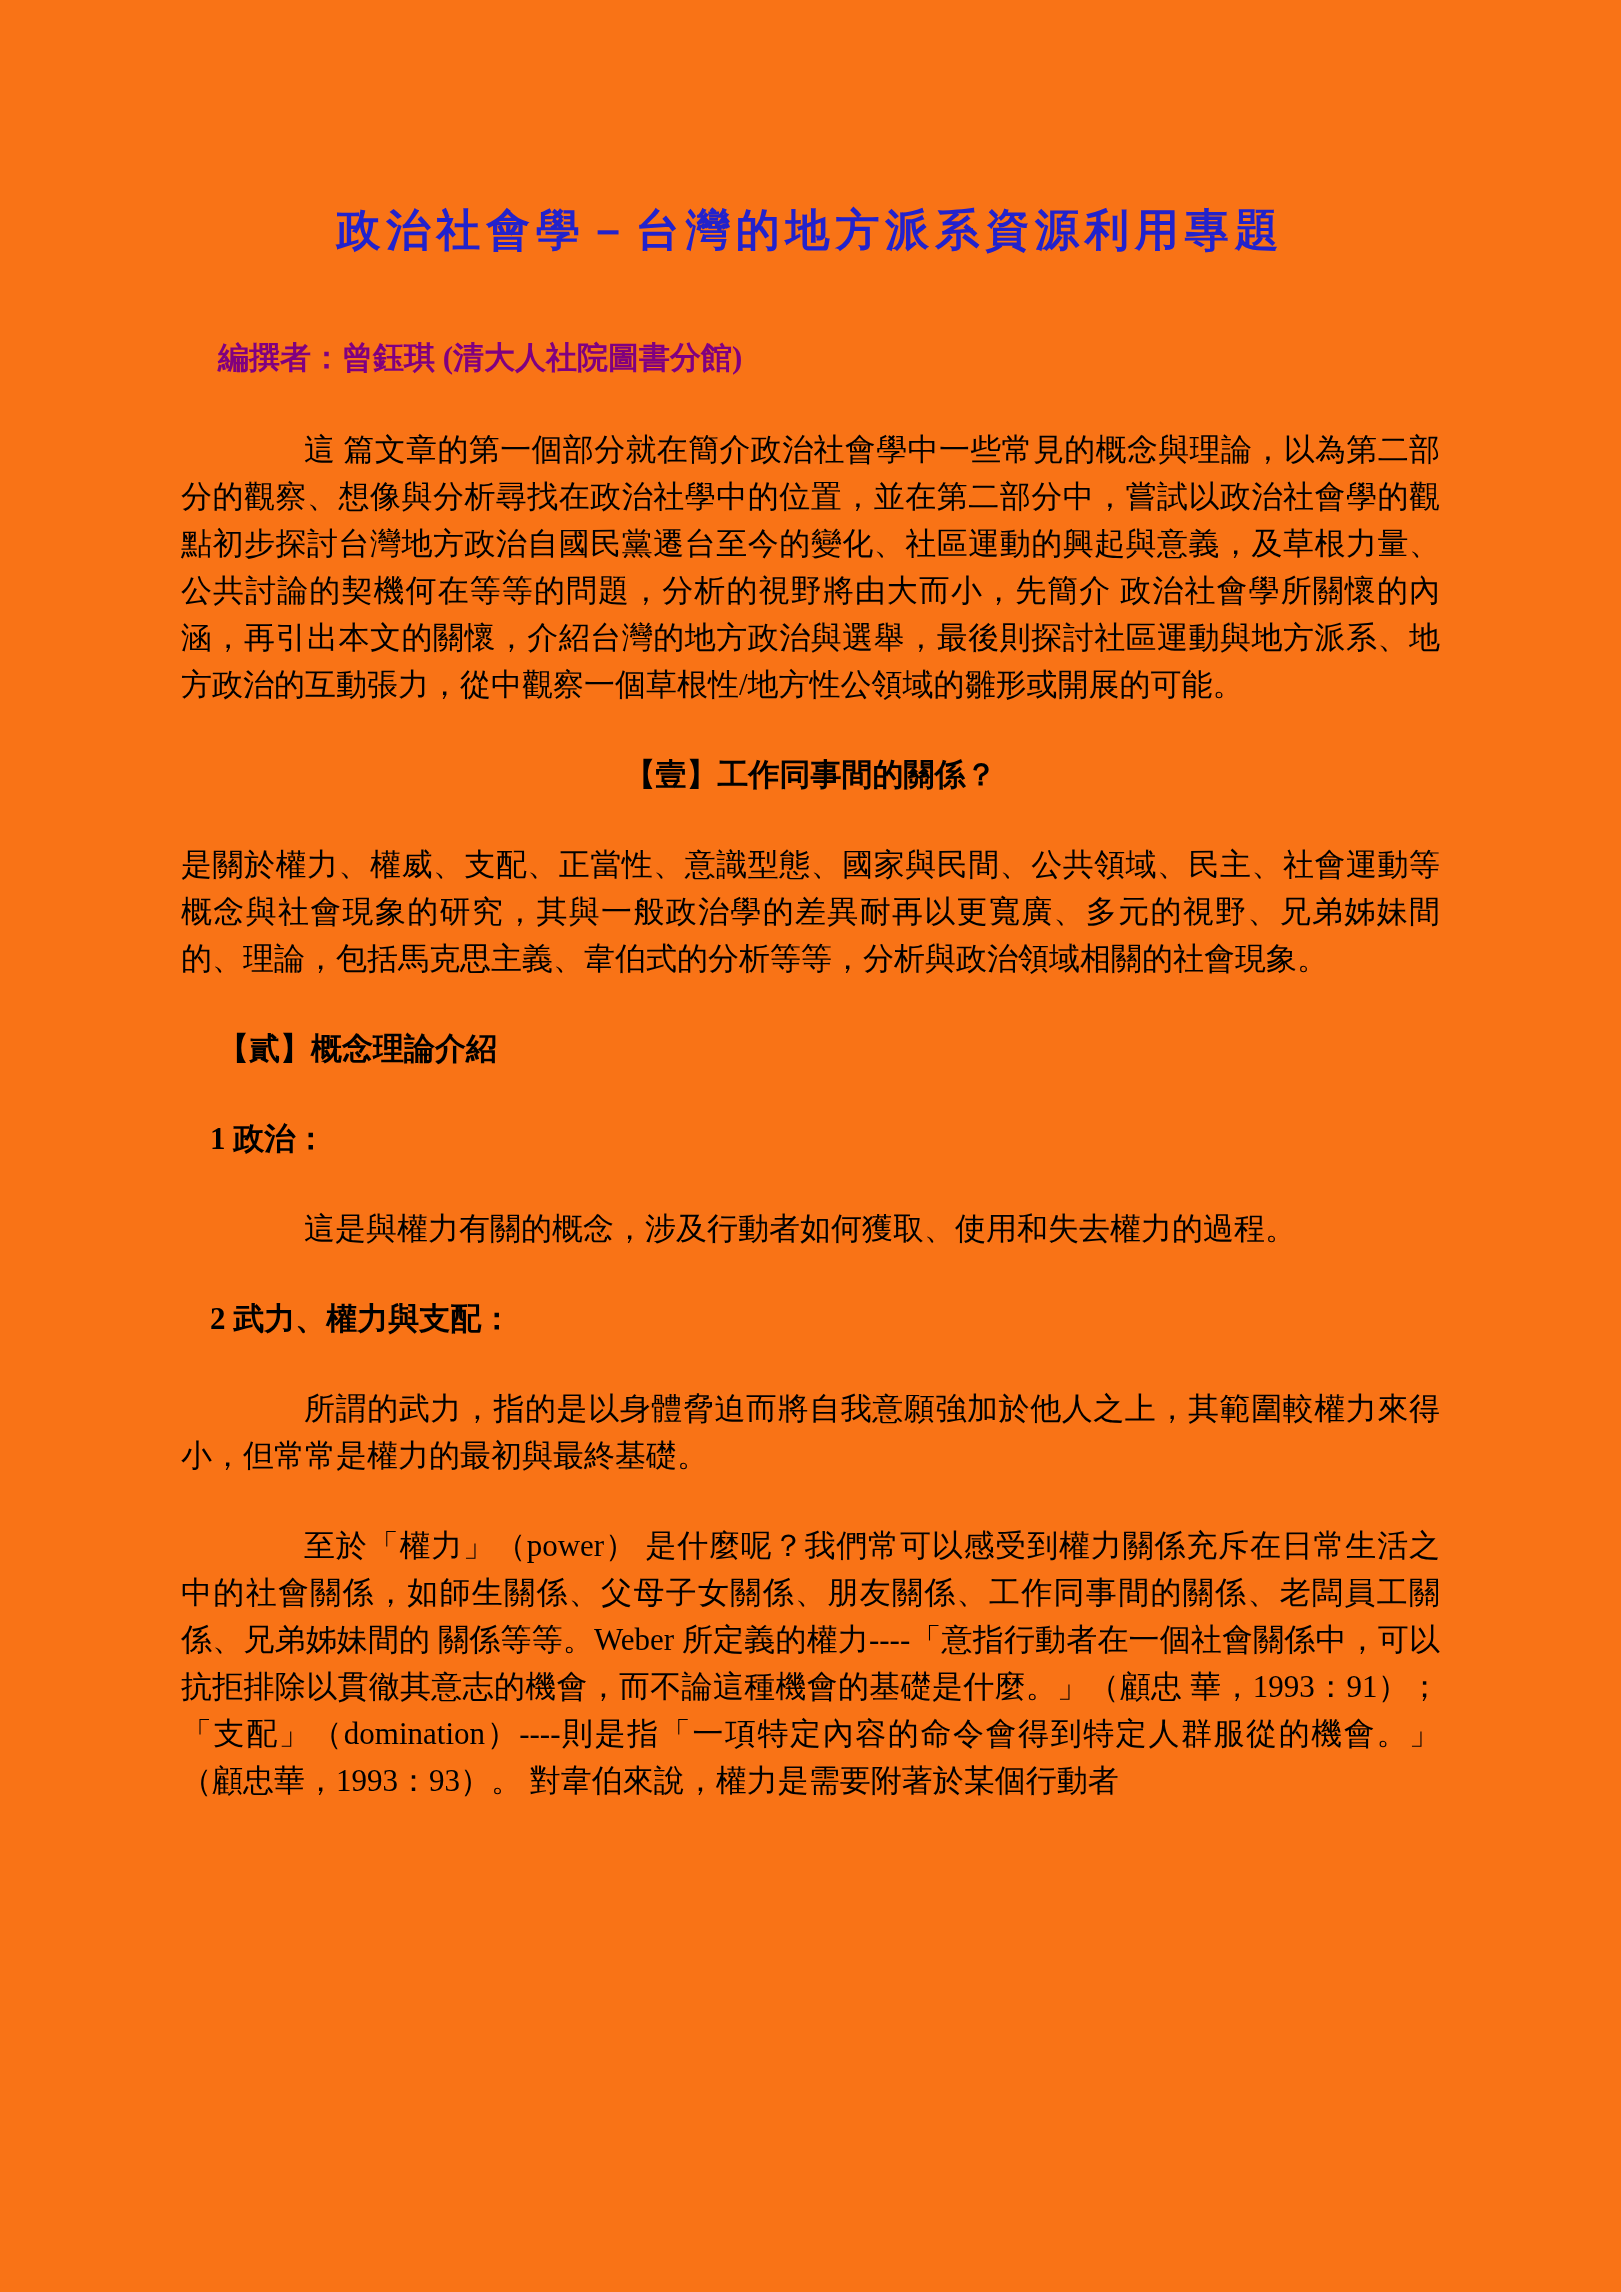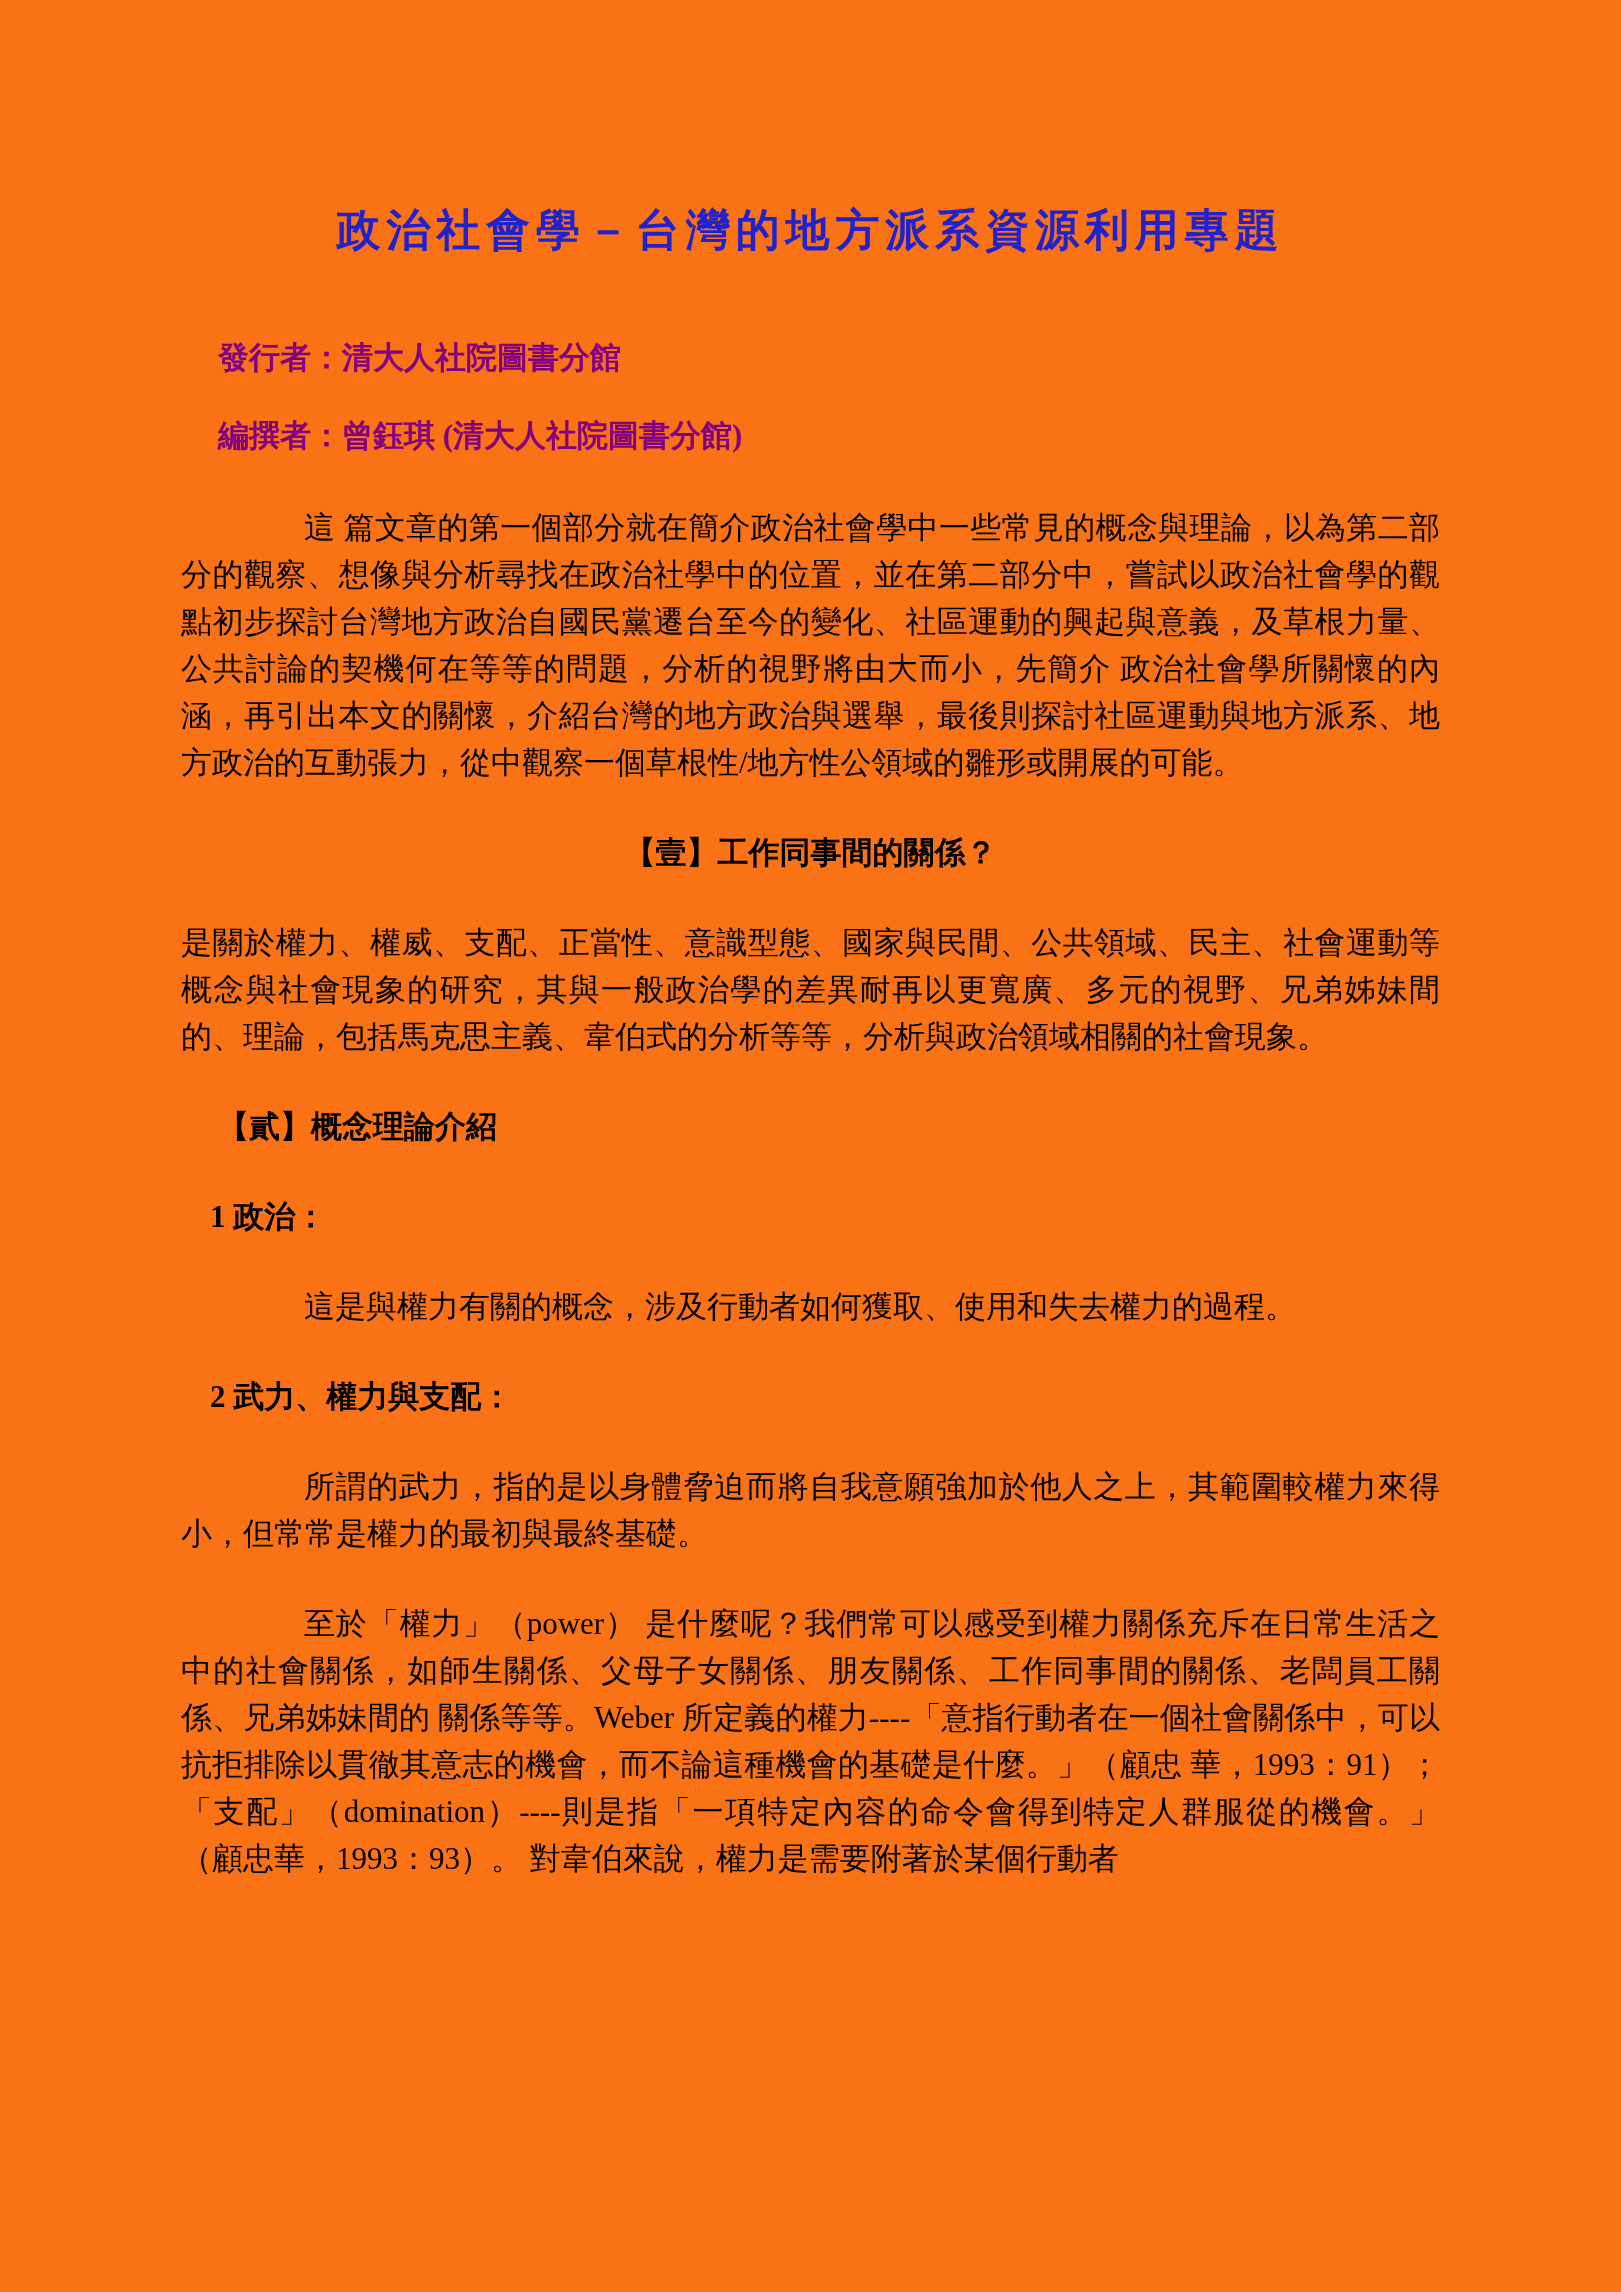--- a/index.html
+++ b/index.html
@@ -68,21 +68,20 @@
     text-indent: 123px;
   }
 </style>
 </head>
 <body>
 
 <div class="page">
 
   <h1 class="doc-title">政治社會學－台灣的地方派系資源利用專題</h1>
 
-  <p class="meta-line">發行者：清大人社院圖書分館</p>
 
   <p class="meta-line last">編撰者：曾鈺琪 (清大人社院圖書分館)</p>
 
 
   <p class="body-para indent">這 篇文章的第一個部分就在簡介政治社會學中一些常見的概念與理論，以為第二部分的觀察、想像與分析尋找在政治社學中的位置，並在第二部分中，嘗試以政治社會學的觀點初步探討台灣地方政治自國民黨遷台至今的變化、社區運動的興起與意義，及草根力量、公共討論的契機何在等等的問題，分析的視野將由大而小，先簡介 政治社會學所關懷的內涵，再引出本文的關懷，介紹台灣的地方政治與選舉，最後則探討社區運動與地方派系、地方政治的互動張力，從中觀察一個草根性/地方性公領域的雛形或開展的可能。</p>
 
   <h2 class="center-heading">【壹】工作同事間的關係？</h2>
 
   <p class="body-para">是關於權力、權威、支配、正當性、意識型態、國家與民間、公共領域、民主、社會運動等概念與社會現象的研究，其與一般政治學的差異耐再以更寬廣、多元的視野、兄弟姊妹間的、理論，包括馬克思主義、韋伯式的分析等等，分析與政治領域相關的社會現象。</p>
 

